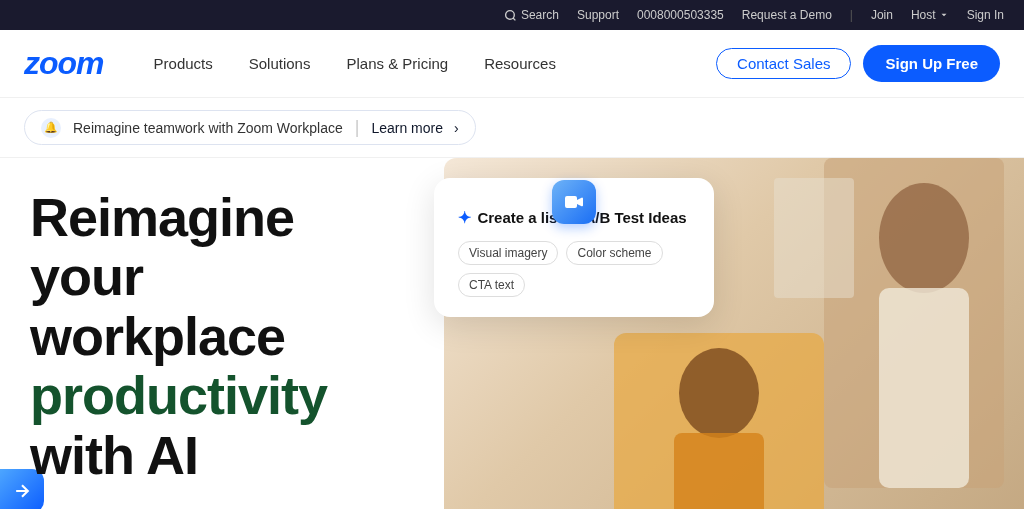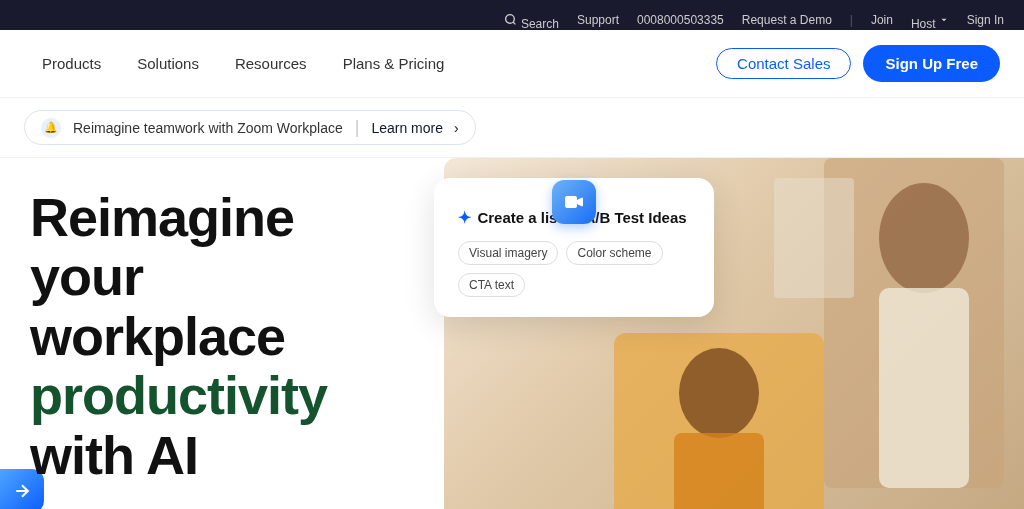--- a/index.html
+++ b/index.html
@@ -17,21 +17,20 @@
       height: 30px;
       gap: 18px;
     }
     .top-bar a, .top-bar span {
       color: #ccc;
       text-decoration: none;
       cursor: pointer;
       display: flex;
       align-items: center;
       gap: 4px;
-      margin-top: 9px;
     }
     .top-bar .search-item { display: flex; align-items: center; gap: 4px; }
     .top-bar .divider { color: #555; }
     .top-bar .host-item { display: flex; align-items: center; gap: 3px; }
 
     
     .main-nav {
       background: #fff;
       display: flex;
       align-items: center;
@@ -259,32 +258,33 @@
   <span class="host-item">
     <span>Host</span>
     <svg width="10" height="10" viewBox="0 0 24 24" fill="#ccc">
         <path d="M6 9l6 6 6-6"></path>
       </svg>
   </span>
   <span>Sign In</span>
 </div>
 
 <nav class="main-nav">
+  <div class="logo">zoom</div>
   <div class="nav-links">
     <a class="nav-link">
       <span>Products</span>
     </a>
     <a class="nav-link">
       <span>Solutions</span>
     </a>
     <a class="nav-link">
+      <span>Plans &amp; Pricing</span>
+    </a>
+    <a class="nav-link">
       <span>Resources</span>
-    </a>
-    <a class="nav-link">
-      <span>Plans &amp; Pricing</span>
     </a>
   </div>
   <div class="nav-actions">
     <button class="btn-contact">Contact Sales</button>
     <button class="btn-signup">Sign Up Free</button>
   </div>
 </nav>
 
 <div class="banner">
   <div class="banner-inner">

